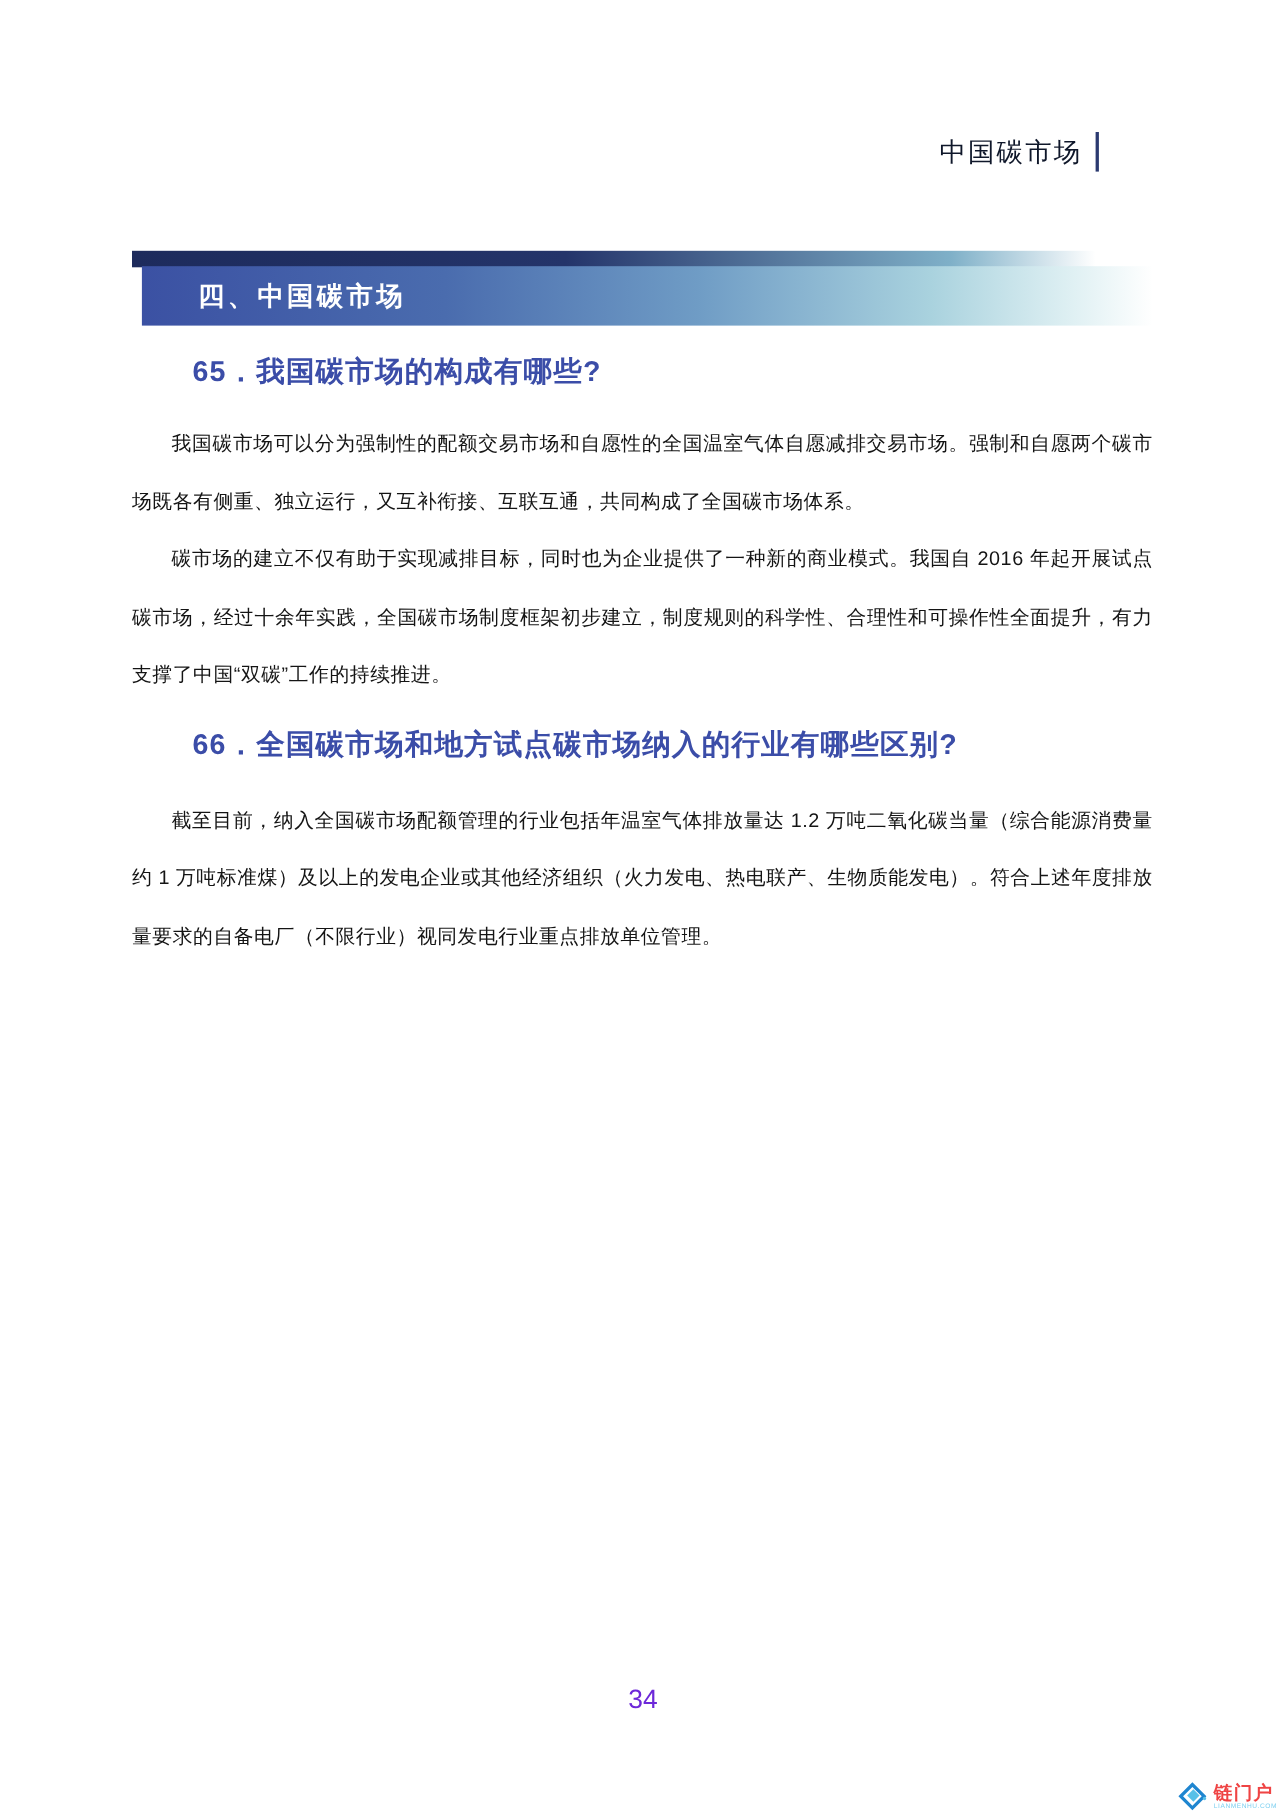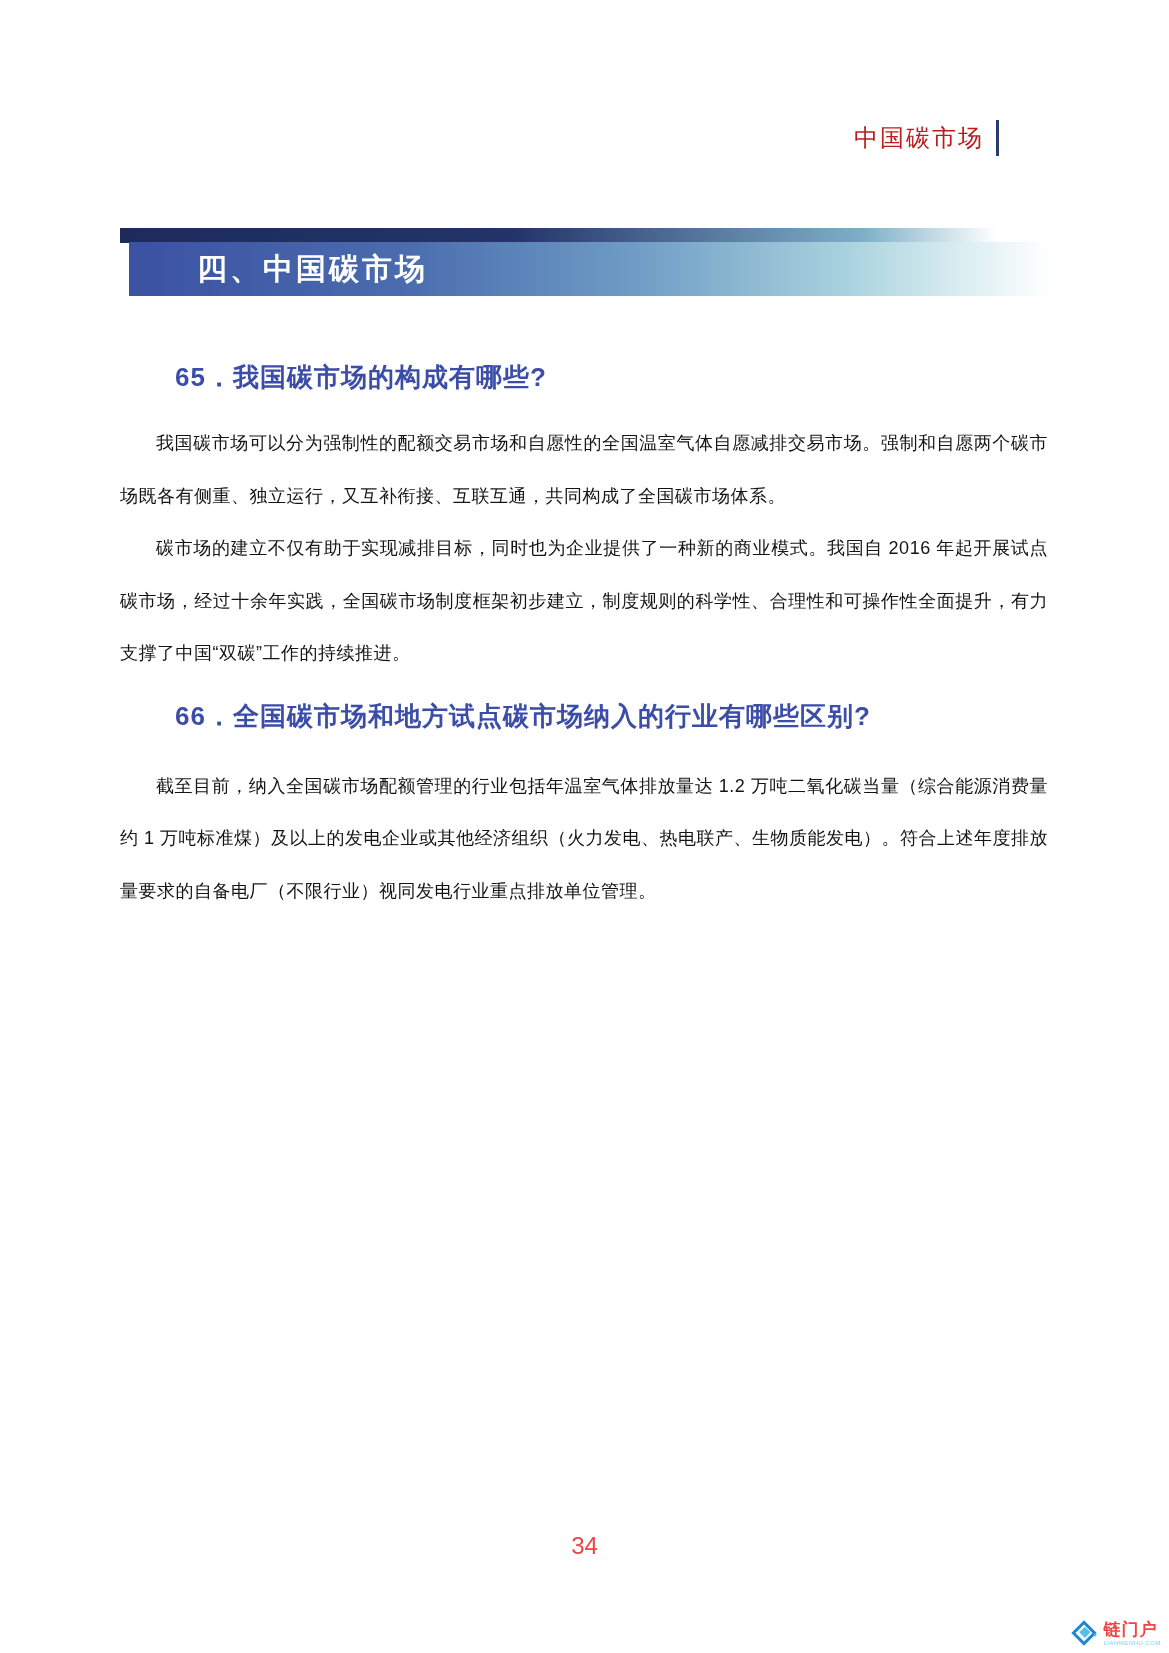--- a/index.html
+++ b/index.html
@@ -1,43 +1,43 @@
 <!DOCTYPE html>
 <html><head>
 <meta charset="utf-8">
 <style>
   html,body{margin:0;padding:0;background:#ffffff;}
   body{font-family:"Liberation Sans","DejaVu Sans",sans-serif;}
   .page{position:relative;width:1169px;height:1653px;background:#ffffff;overflow:hidden;}
 
   
   .running-header{position:absolute;top:120px;right:170px;display:flex;align-items:center;gap:12px;}
-  .running-header .htext{font-size:24px;color:#b91c1c;letter-spacing:2px;}
+  .running-header .htext{font-size:24px;color:#0f172a;letter-spacing:2px;}
   .running-header .hbar{width:3px;height:36px;background:#2b3a70;}
 
   
   .banner-wrap{position:absolute;top:228px;left:120px;width:928px;height:68px;}
   .banner-back{position:absolute;top:0;left:0;width:876px;height:15px;
     background:linear-gradient(to right,#1d2b5c 0%,#24346a 45%,#7fb0c8 85%,rgba(200,228,236,0) 100%);}
   .banner-front{position:absolute;top:14px;left:9px;width:919px;height:54px;
     background:linear-gradient(to right,#3b51a3 0%,#4a6cae 30%,#6f9cc5 55%,#a9d2de 78%,#dff0f3 92%,rgba(255,255,255,0) 100%);
     display:flex;align-items:center;}
-  .banner-title{color:#ffffff;font-size:30px;font-weight:700;letter-spacing:3px;padding-left:68px;}
+  .banner-title{color:#ffffff;font-size:24px;font-weight:700;letter-spacing:3px;padding-left:51px;}
 
   
   .content{position:absolute;left:120px;top:296px;width:928px;color:#141414;}
   .q-heading{color:#3b4da8;font-size:26px;font-weight:700;padding-left:55px;letter-spacing:1px;}
-  .q-heading.h65{margin-top:64px;margin-bottom:22px;}
+  .q-heading.h65{margin-top:24px;margin-bottom:22px;}
   .q-heading.h66{margin-top:19px;margin-bottom:26px;}
   .para{font-size:18px;line-height:52.5px;text-align:justify;text-justify:inter-character;
     text-indent:2em;margin:0;letter-spacing:0.5px;}
 
   
   .page-number{position:absolute;left:0;width:1169px;top:1532px;text-align:center;
-    font-size:24px;color:#ef4444;}
+    font-size:24px;color:#6d28d9;}
 
   
   .logo{position:absolute;right:8px;bottom:6px;display:flex;align-items:center;gap:5px;}
   .logo-mark{width:28px;height:28px;flex:0 0 auto;}
   .logo-texts{display:flex;flex-direction:column;line-height:1;}
   .logo-cn{font-size:17px;font-weight:700;color:#ef4444;letter-spacing:1px;}
   .logo-sub{font-size:6px;color:#7fd0f0;letter-spacing:0.5px;margin-top:2px;}
 </style>
 </head>
 <body>

